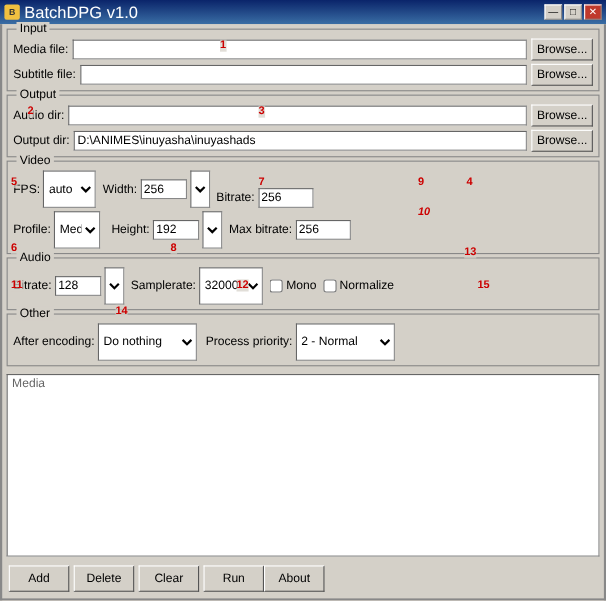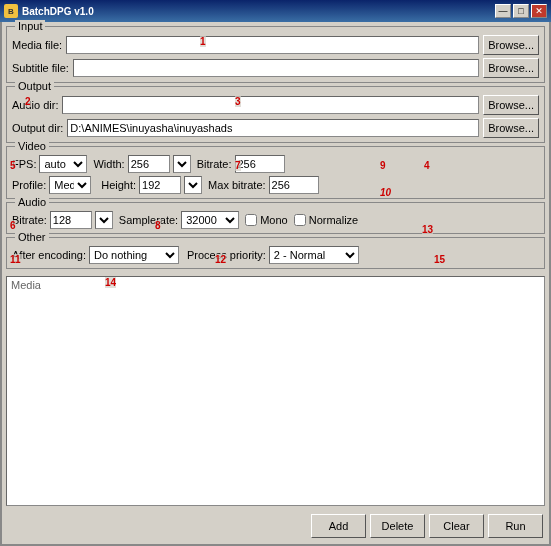--- a/index.html
+++ b/index.html
@@ -32,21 +32,21 @@
     .titlebar-icon {
       width: 14px;
       height: 14px;
       background: #f0c040;
       border-radius: 2px;
       font-size: 9px;
       display: flex;
       align-items: center;
       justify-content: center;
     }
-    .titlebar-title { font-size: 10px; font-weight: bold; }
+    .titlebar-title { font-size: 15px; font-weight: normal; }
     .titlebar-buttons { display: flex; gap: 2px; }
     .tb-btn {
       width: 16px;
       height: 14px;
       background: #d4d0c8;
       border: 1px solid #888;
       border-top-color: #fff;
       border-left-color: #fff;
       font-size: 9px;
       display: flex;
@@ -112,21 +112,21 @@
       border-bottom-color: #555;
       border-right-color: #555;
       font-size: 11px;
       cursor: pointer;
       padding: 0 4px;
       white-space: nowrap;
     }
 
     
     select {
-      height: 18px;
+      height: 34px;
       border: 1px solid #888;
       border-top-color: #666;
       border-left-color: #666;
       background: white;
       font-size: 11px;
       padding: 0;
       outline: none;
     }
     .video-field { display: flex; align-items: center; gap: 3px; }
     .num-input {
@@ -160,21 +160,21 @@
     .media-list-label {
       font-size: 11px;
       color: #666;
       padding: 2px;
     }
 
     
     .bottom-bar {
       display: flex;
       align-items: center;
-      justify-content: flex-end;
+      justify-content: flex-start;
       padding: 3px 2px 2px 2px;
       margin-top: 2px;
     }
     .bottom-left { display: flex; gap: 4px; }
     .action-btn {
       height: 24px;
       min-width: 55px;
       background: #d4d0c8;
       border: 1px solid #888;
       border-top-color: #fff;
@@ -387,15 +387,18 @@
     <span class="media-list-label">Media</span>
   </div>
 
   <div class="bottom-bar">
     <div class="bottom-left">
       <button class="action-btn">Add</button>
       <button class="action-btn">Delete</button>
       <button class="action-btn">Clear</button>
       <button class="action-btn">Run</button>
     </div>
+    <div>
+      <button class="action-btn">About</button>
+    </div>
   </div>
 
 </div>
 
 </body></html>

